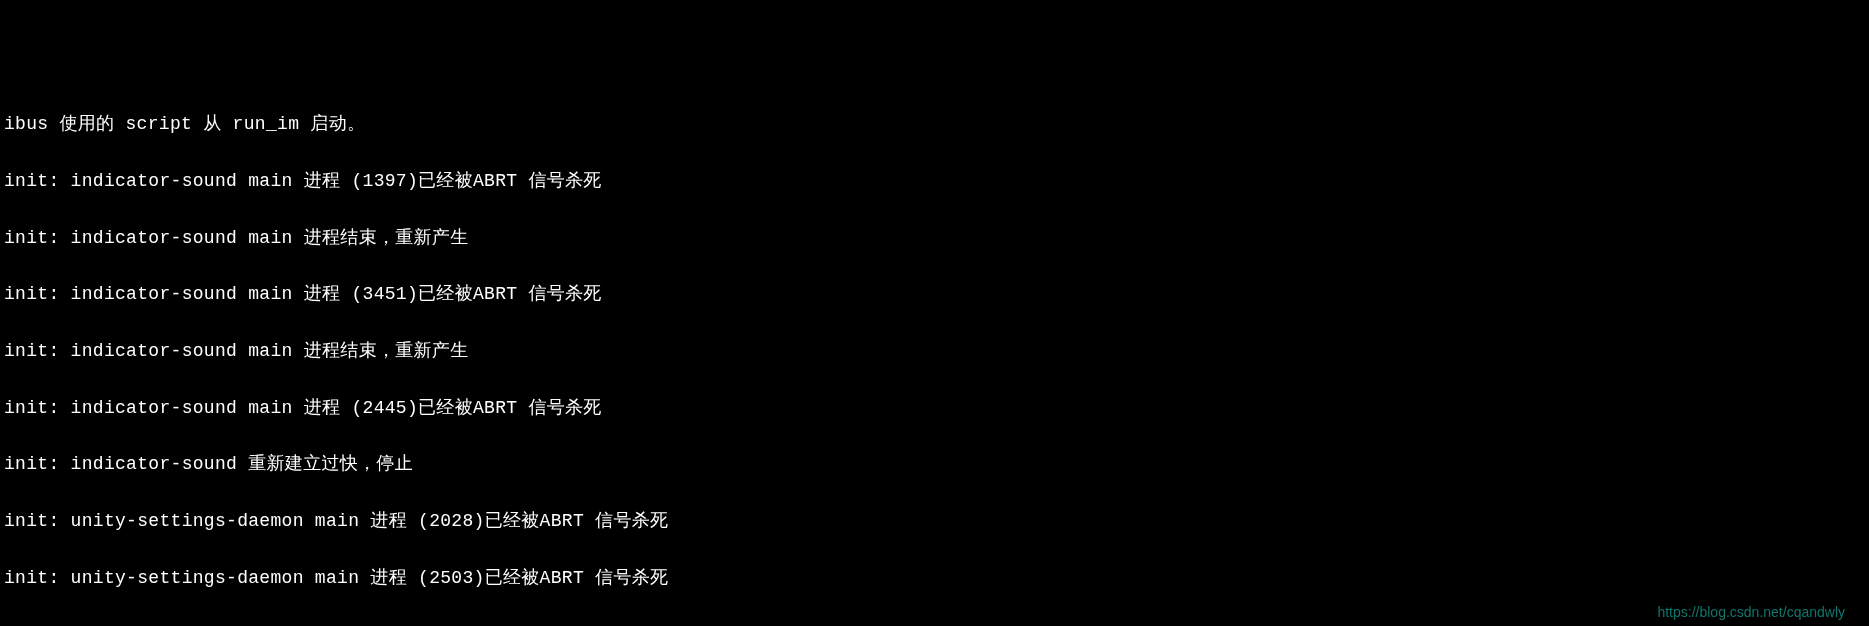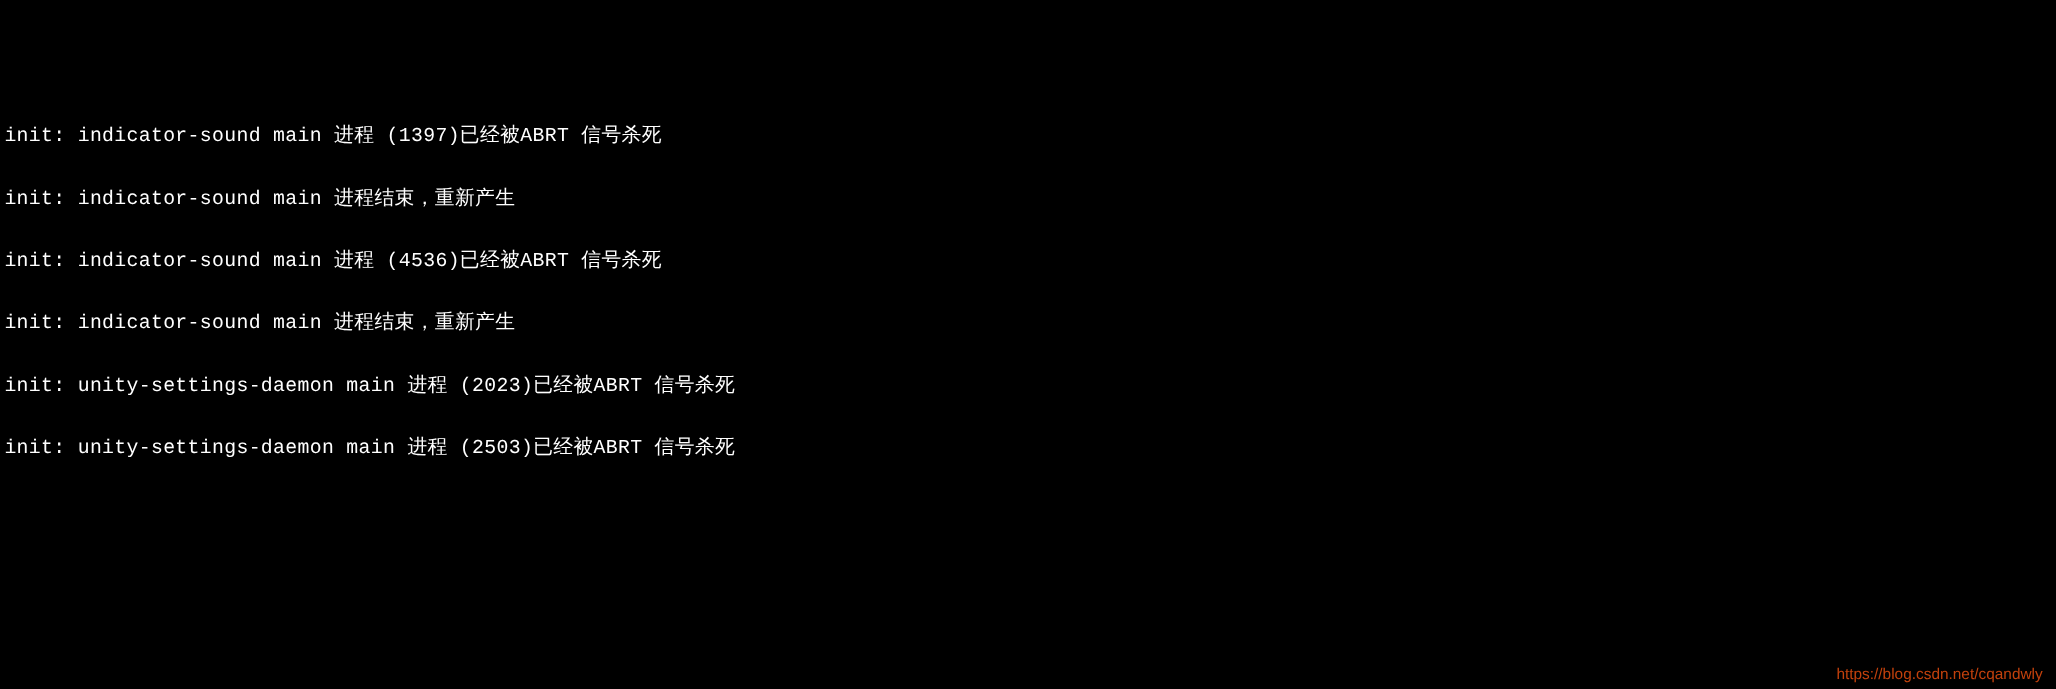--- a/index.html
+++ b/index.html
@@ -24,38 +24,41 @@
       padding: 2px 4px;
       letter-spacing: 0.3px;
     }
     .line {
       display: block;
       word-break: break-all;
     }
     .watermark {
       position: absolute;
       bottom: 6px;
-      right: 12px;
-      color: #c2410c;
+      right: 24px;
+      color: #0f766e;
       font-size: 14px;
       font-family: Arial, sans-serif;
       letter-spacing: 0;
     }
   </style>
 </head>
 <body>
 
 
 
 <div class="terminal">
+  <span class="line">ibus 使用的 script 从 run_im 启动。</span>
   <span class="line">init: indicator-sound main 进程 (1397)已经被ABRT 信号杀死</span>
   <span class="line">init: indicator-sound main 进程结束，重新产生</span>
-  <span class="line">init: indicator-sound main 进程 (4536)已经被ABRT 信号杀死</span>
+  <span class="line">init: indicator-sound main 进程 (3451)已经被ABRT 信号杀死</span>
   <span class="line">init: indicator-sound main 进程结束，重新产生</span>
-  <span class="line">init: unity-settings-daemon main 进程 (2023)已经被ABRT 信号杀死</span>
+  <span class="line">init: indicator-sound main 进程 (2445)已经被ABRT 信号杀死</span>
+  <span class="line">init: indicator-sound 重新建立过快，停止</span>
+  <span class="line">init: unity-settings-daemon main 进程 (2028)已经被ABRT 信号杀死</span>
   <span class="line">init: unity-settings-daemon main 进程 (2503)已经被ABRT 信号杀死</span>
   
   
   
   
   
   
   
   
   

